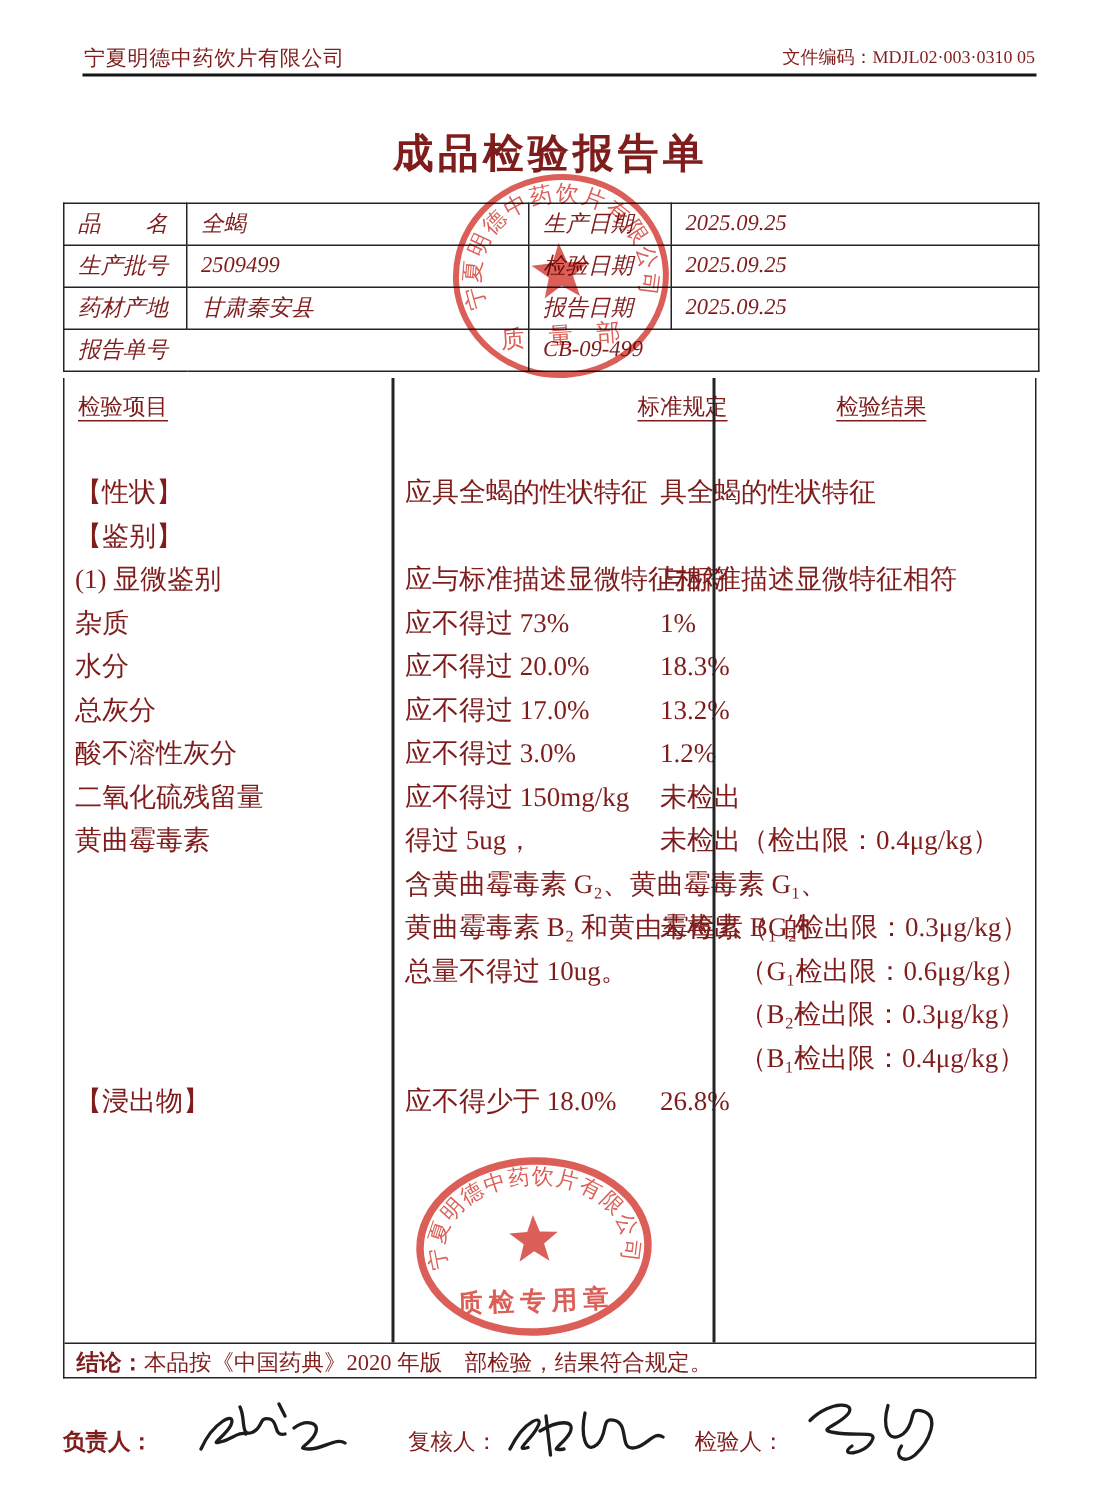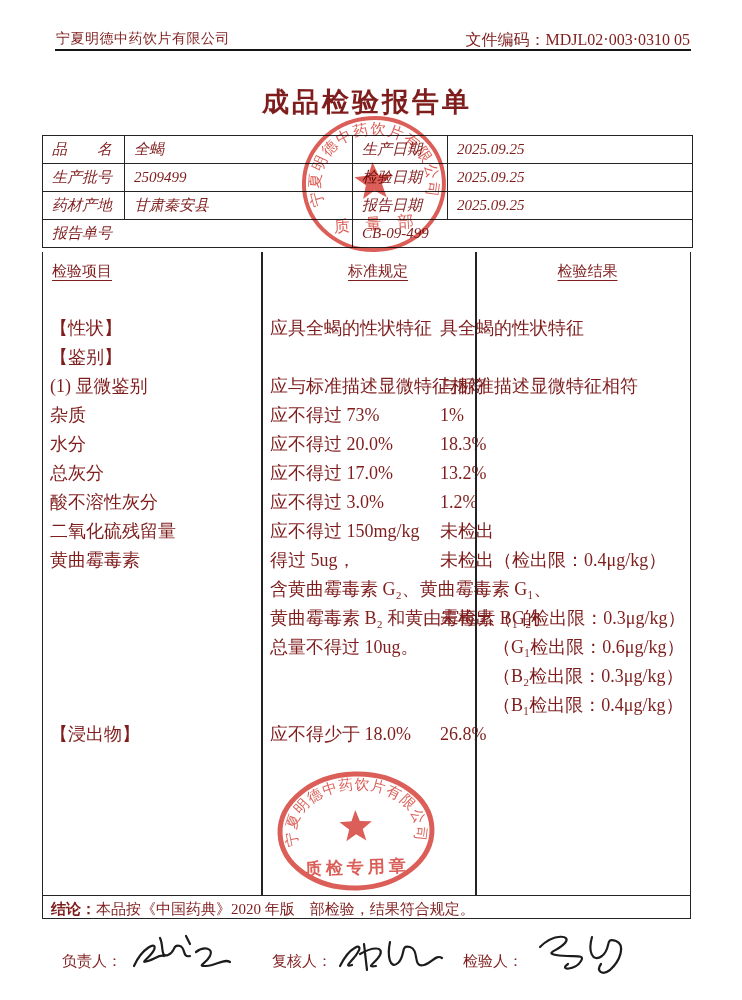--- a/index.html
+++ b/index.html
@@ -1,37 +1,37 @@
 <!DOCTYPE html>
 <html><head>
 <meta charset="utf-8">
 <style>
   html,body{margin:0;padding:0;background:#888;}
   .page{position:relative;width:742px;height:1000px;background:#ffffff;
         font-family:"Liberation Serif","DejaVu Serif",serif;color:#7f1d1d;overflow:hidden;}
   
   .hdr-company{position:absolute;left:56px;top:30px;font-size:14px;letter-spacing:.5px;}
-  .hdr-code{position:absolute;right:52px;top:30px;font-size:16px;}
+  .hdr-code{position:absolute;right:52px;top:30px;font-size:12px;}
   .hdr-rule{position:absolute;left:55px;top:49px;width:636px;height:2px;background:#151515;}
   
   .title{position:absolute;left:42px;top:84px;width:650px;text-align:center;
          font-size:27px;font-weight:700;letter-spacing:3px;}
   
   table.info{position:absolute;left:42px;top:135px;width:650px;border-collapse:collapse;table-layout:fixed;font-style:italic;}
   table.info td{border:1.5px solid #242424;height:27px;font-size:15px;padding:0 0 0 9px;white-space:nowrap;overflow:hidden;}
   td.rno-val{padding-left:20px;}
   
   .mtable{position:absolute;left:42px;top:252px;width:647px;height:666px;
           border:1.5px solid #242424;border-top:none;}
   .vline{position:absolute;top:0;width:1.5px;height:643px;background:#242424;}
   .vline.v1{left:218px;} .vline.v2{left:432px;}
   .mt-header{display:flex;height:38px;align-items:center;font-size:15px;}
   .mh{white-space:nowrap;}
   .mh u{text-decoration:underline;text-underline-offset:4px;}
-  .mh1{width:219px;padding-left:9px;} .mh2{width:214px;text-align:center;font-family:Liberation Serif, serif;} .mh3{flex:1;text-align:center;}
+  .mh1{width:219px;padding-left:9px;} .mh2{width:214px;text-align:right;font-family:Liberation Serif, serif;} .mh3{flex:1;text-align:center;}
   .spacer-row{height:24px;} .filler-row{height:117px;}
   .brow{display:flex;align-items:stretch;}
   .cell{overflow:visible;} .c-item{width:219px;} .c-std{width:170px;} .c-res{flex:1;}
   .line{height:29px;line-height:29px;font-size:18px;white-space:nowrap;}
   .c-item .line{padding-left:7px;} .c-std .line{padding-left:8px;} .c-res .line{padding-left:8px;}
   .c-res .line.indent{padding-left:61px;}
   .concl{position:absolute;left:0;right:0;top:643px;height:27px;border-top:1.5px solid #242424;
          line-height:26px;font-size:15px;padding-left:8px;white-space:nowrap;}
   .concl b{font-weight:700;}
   
@@ -230,21 +230,21 @@
   </svg>
 
   <svg class="stamp" style="left:276px;top:770px;transform:rotate(-2deg);" width="160" height="122" viewBox="0 0 160 122">
     <ellipse cx="80" cy="61" rx="76" ry="57" fill="none" stroke="#d5433a" stroke-width="5"></ellipse>
     <path id="arcBot" d="M25.6 78.8 A60 42 0 1 1 134.4 78.8" fill="none"></path>
     <text font-size="14.5" letter-spacing="1"><textPath href="#arcBot" startOffset="50%" text-anchor="middle">宁夏明德中药饮片有限公司</textPath></text>
     <polygon points="80,40 84.2,51.2 96.2,51.7 86.8,59.2 90,70.8 80,64.2 70,70.8 73.2,59.2 63.8,51.7 75.8,51.2" fill="#d5433a"></polygon>
     <text x="80" y="103" text-anchor="middle" font-size="17" font-weight="bold" letter-spacing="4">质检专用章</text>
   </svg>
 
-  <div class="sig-label" style="left:62px;top:952px;">负责人：</div>
+  <div class="sig-label" style="left:42px;top:952px;font-weight:bold;">负责人：</div>
   <svg class="sig" style="left:120px;top:928px;" width="120" height="52" viewBox="0 0 120 52">
     <path d="M14 38 C22 20 38 12 34 22 C30 30 18 36 28 33 C35 31 40 26 44 28 M40 10 C44 18 40 30 48 27 C56 24 52 16 60 18 C66 20 62 30 70 28 M66 8 L70 16 M76 24 C84 18 94 20 90 28 C86 36 76 38 86 38 C96 38 104 30 110 34"></path>
   </svg>
 
   <div class="sig-label" style="left:272px;top:952px;">复核人：</div>
   <svg class="sig" style="left:330px;top:930px;" width="120" height="55" viewBox="0 0 120 55">
     <path d="M10 36 C20 16 34 12 28 22 C24 30 12 38 22 35 M34 14 L37 40 M30 24 C42 17 54 16 50 25 C46 33 34 38 46 36 M60 12 C57 26 60 40 68 33 C76 26 70 14 80 17 C90 20 82 38 94 35 C102 33 106 24 112 28"></path>
   </svg>
 
   <div class="sig-label" style="left:463px;top:952px;">检验人：</div>

